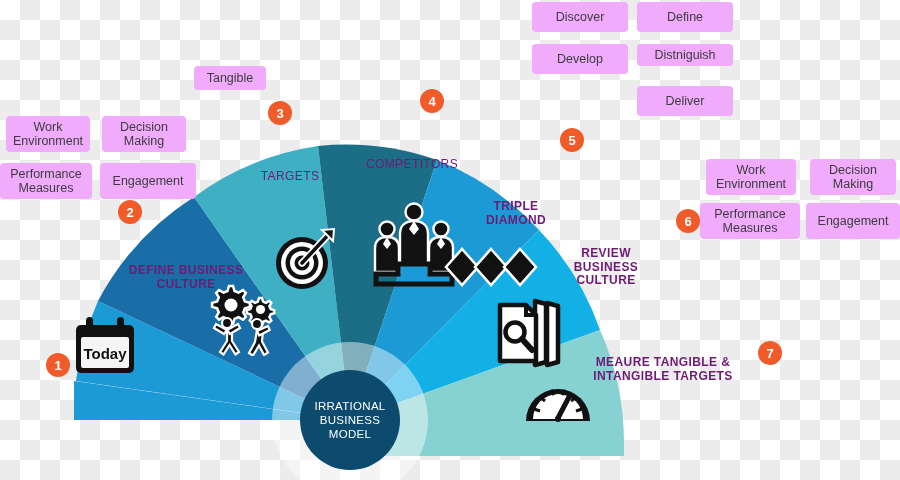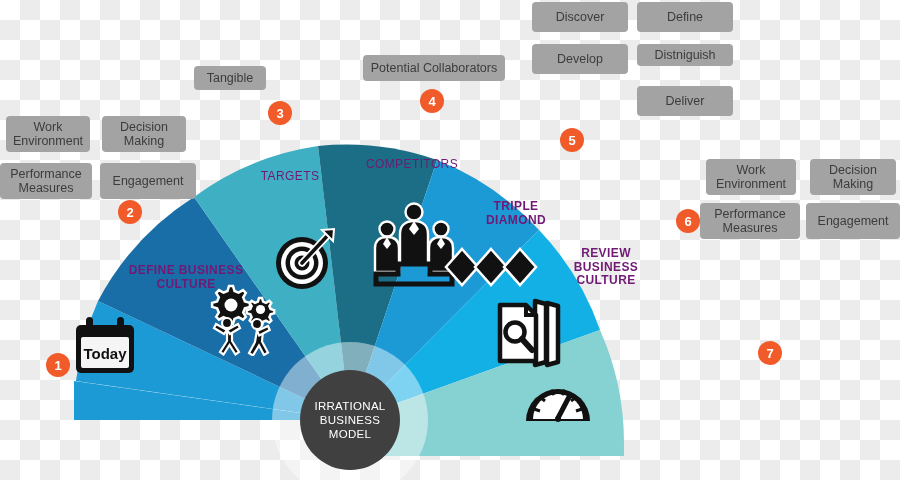--- a/index.html
+++ b/index.html
@@ -14,21 +14,21 @@
     background-position:0 0,20px 20px;
   }
   #stage{position:absolute;inset:0;}
 
   
   #fan{position:absolute;left:0;top:0;width:900px;height:480px;}
 
   
   .pill{
     position:absolute;
-    background:#a3a3a3;
+    background:#f0abfc;
     color:#3c3c3c;
     border-radius:4px;
     font-size:12.5px;
     line-height:14.5px;
     text-align:center;
     display:flex;align-items:center;justify-content:center;
     padding:4px 6px;
     box-sizing:border-box;
     white-space:pre-line;
   }
@@ -57,21 +57,21 @@
   }
   .wlabel.thin{font-weight:normal;}
 
   
   #hub-halo{
     position:absolute;left:272px;top:342px;width:156px;height:156px;
     border-radius:50%;background:rgba(255,255,255,.45);
   }
   #hub{
     position:absolute;left:300px;top:370px;width:100px;height:100px;
-    border-radius:50%;background:#404040;
+    border-radius:50%;background:#0c4a6e;
     display:flex;align-items:center;justify-content:center;
     color:#fff;font-size:11.5px;line-height:14px;text-align:center;
     white-space:pre-line;letter-spacing:.3px;
   }
 
   .icon{position:absolute;}
 </style>
 </head>
 <body>
 
@@ -109,20 +109,22 @@
 
   <div class="wlabel" style="left:186px;top:277px;width:130px;">DEFINE BUSINESS
 CULTURE</div>
   <div class="wlabel thin" style="left:290px;top:177px;width:110px;">TARGETS</div>
   <div class="wlabel thin" style="left:412px;top:165px;width:130px;">COMPETITORS</div>
   <div class="wlabel" style="left:516px;top:213px;width:90px;">TRIPLE
 DIAMOND</div>
   <div class="wlabel" style="left:606px;top:267px;width:90px;">REVIEW
 BUSINESS
 CULTURE</div>
+  <div class="wlabel" style="left:663px;top:369px;width:180px;">MEAURE TANGIBLE &amp;
+INTANGIBLE TARGETS</div>
 
   <svg class="icon" style="left:70px;top:315px;" width="70" height="62" viewBox="0 0 70 62">
     <rect x="6" y="10" width="58" height="48" rx="5" fill="#111"></rect>
     <rect x="11" y="22" width="48" height="31" rx="2" fill="#f5f5f5"></rect>
     <rect x="16" y="2" width="7" height="14" rx="3.5" fill="#111"></rect>
     <rect x="47" y="2" width="7" height="14" rx="3.5" fill="#111"></rect>
     <text x="35" y="44" font-family="Liberation Sans, sans-serif" font-size="15" font-weight="bold" fill="#111" text-anchor="middle">Today</text>
   </svg>
 
   <svg class="icon" style="left:205px;top:278px;" width="78" height="78" viewBox="0 0 78 78">
@@ -209,21 +211,20 @@
   <div class="pill" style="left:6px;top:116px;width:84px;height:36px;">Work
 Environment</div>
   <div class="pill" style="left:102px;top:116px;width:84px;height:36px;">Decision
 Making</div>
   <div class="pill" style="left:0px;top:163px;width:92px;height:36px;">Performance
 Measures</div>
   <div class="pill" style="left:100px;top:163px;width:96px;height:36px;">Engagement</div>
 
   <div class="pill" style="left:194px;top:66px;width:72px;height:24px;">Tangible</div>
 
-  <div class="pill" style="left:363px;top:55px;width:142px;height:26px;">Potential Collaborators</div>
 
   <div class="pill" style="left:532px;top:2px;width:96px;height:30px;">Discover</div>
   <div class="pill" style="left:637px;top:2px;width:96px;height:30px;">Define</div>
   <div class="pill" style="left:532px;top:44px;width:96px;height:30px;">Develop</div>
   <div class="pill" style="left:637px;top:44px;width:96px;height:22px;">Distniguish</div>
   <div class="pill" style="left:637px;top:86px;width:96px;height:30px;">Deliver</div>
 
   <div class="pill" style="left:706px;top:159px;width:90px;height:36px;">Work
 Environment</div>
   <div class="pill" style="left:810px;top:159px;width:86px;height:36px;">Decision

